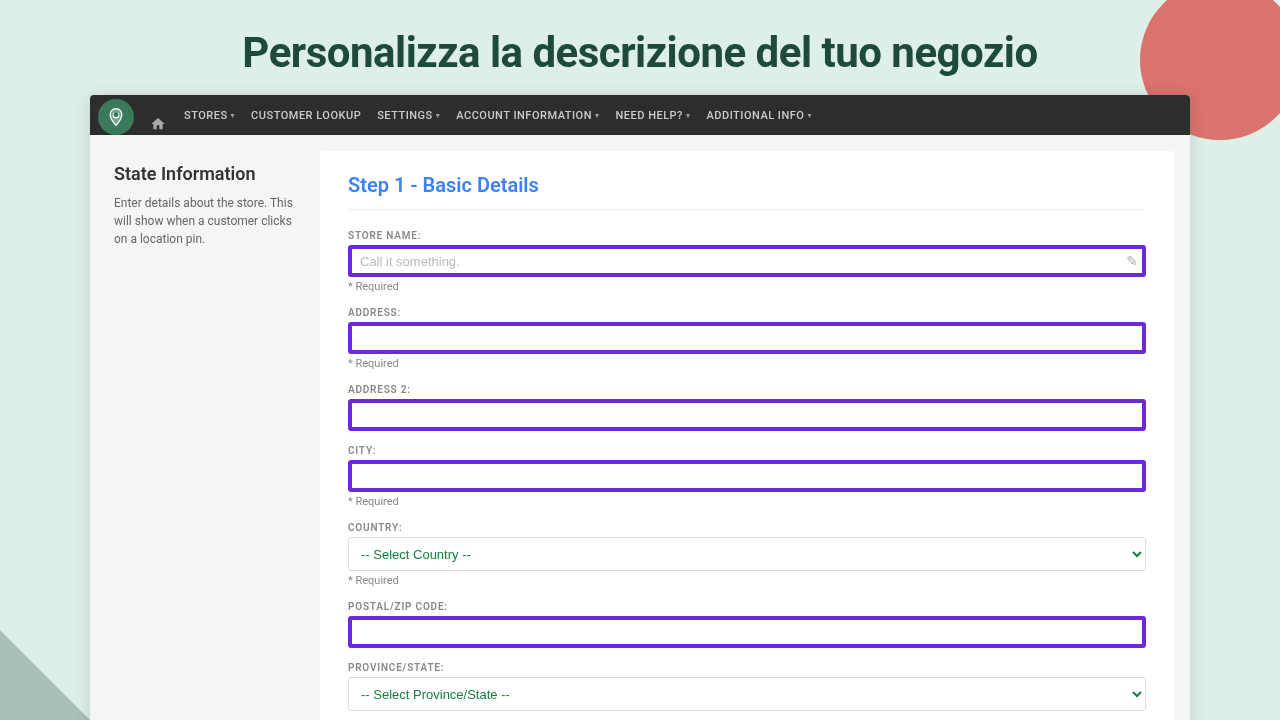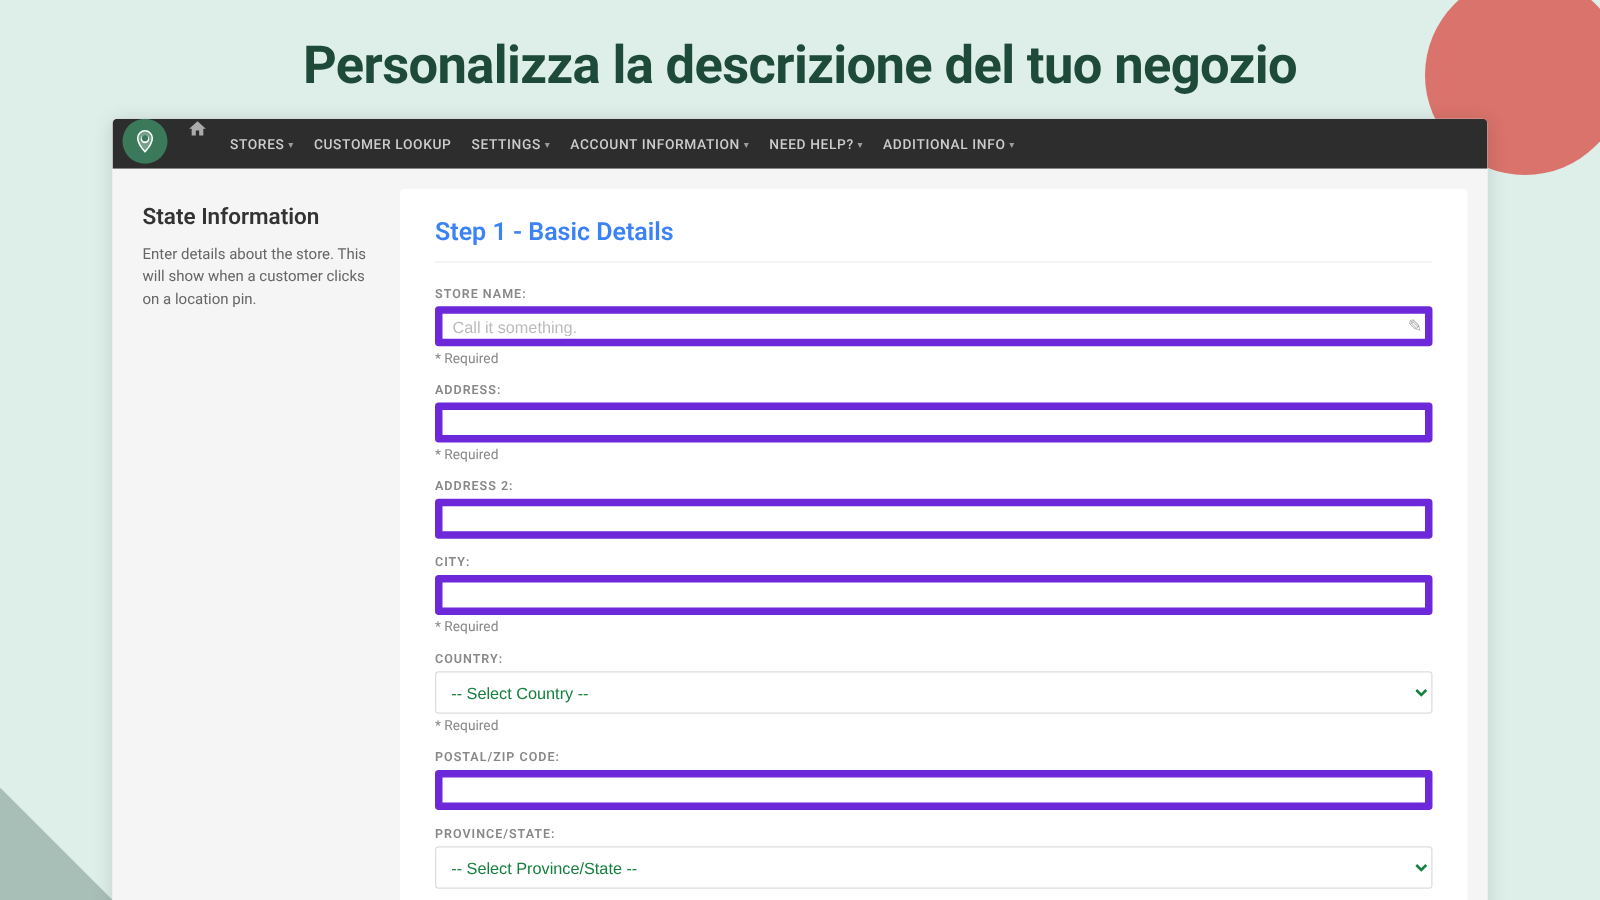--- a/index.html
+++ b/index.html
@@ -56,21 +56,21 @@
       background: #fff;
       border-radius: 4px;
       overflow: hidden;
       box-shadow: 0 2px 16px rgba(0,0,0,0.13);
     }
 
     
     .navbar {
       background-color: #2d2d2d;
       display: flex;
-      align-items: flex-start;
+      align-items: flex-end;
       height: 40px;
       padding: 0 8px;
     }
     .navbar-logo {
       width: 36px;
       height: 36px;
       background-color: #3a7a5a;
       border-radius: 50%;
       display: flex;
       align-items: center;
@@ -157,21 +157,21 @@
       font-weight: 600;
       letter-spacing: 0.8px;
       color: #888;
       text-transform: uppercase;
       margin-bottom: 4px;
       display: block;
     }
     .form-input {
       width: 100%;
       height: 32px;
-      border: 6px solid #6d28d9;
+      border: 4px solid #6d28d9;
       border-radius: 3px;
       padding: 0 8px;
       font-size: 13px;
       color: #14532d;
       background: #fff;
       outline: none;
     }
     .form-input::placeholder {
       color: #bbb;
     }

